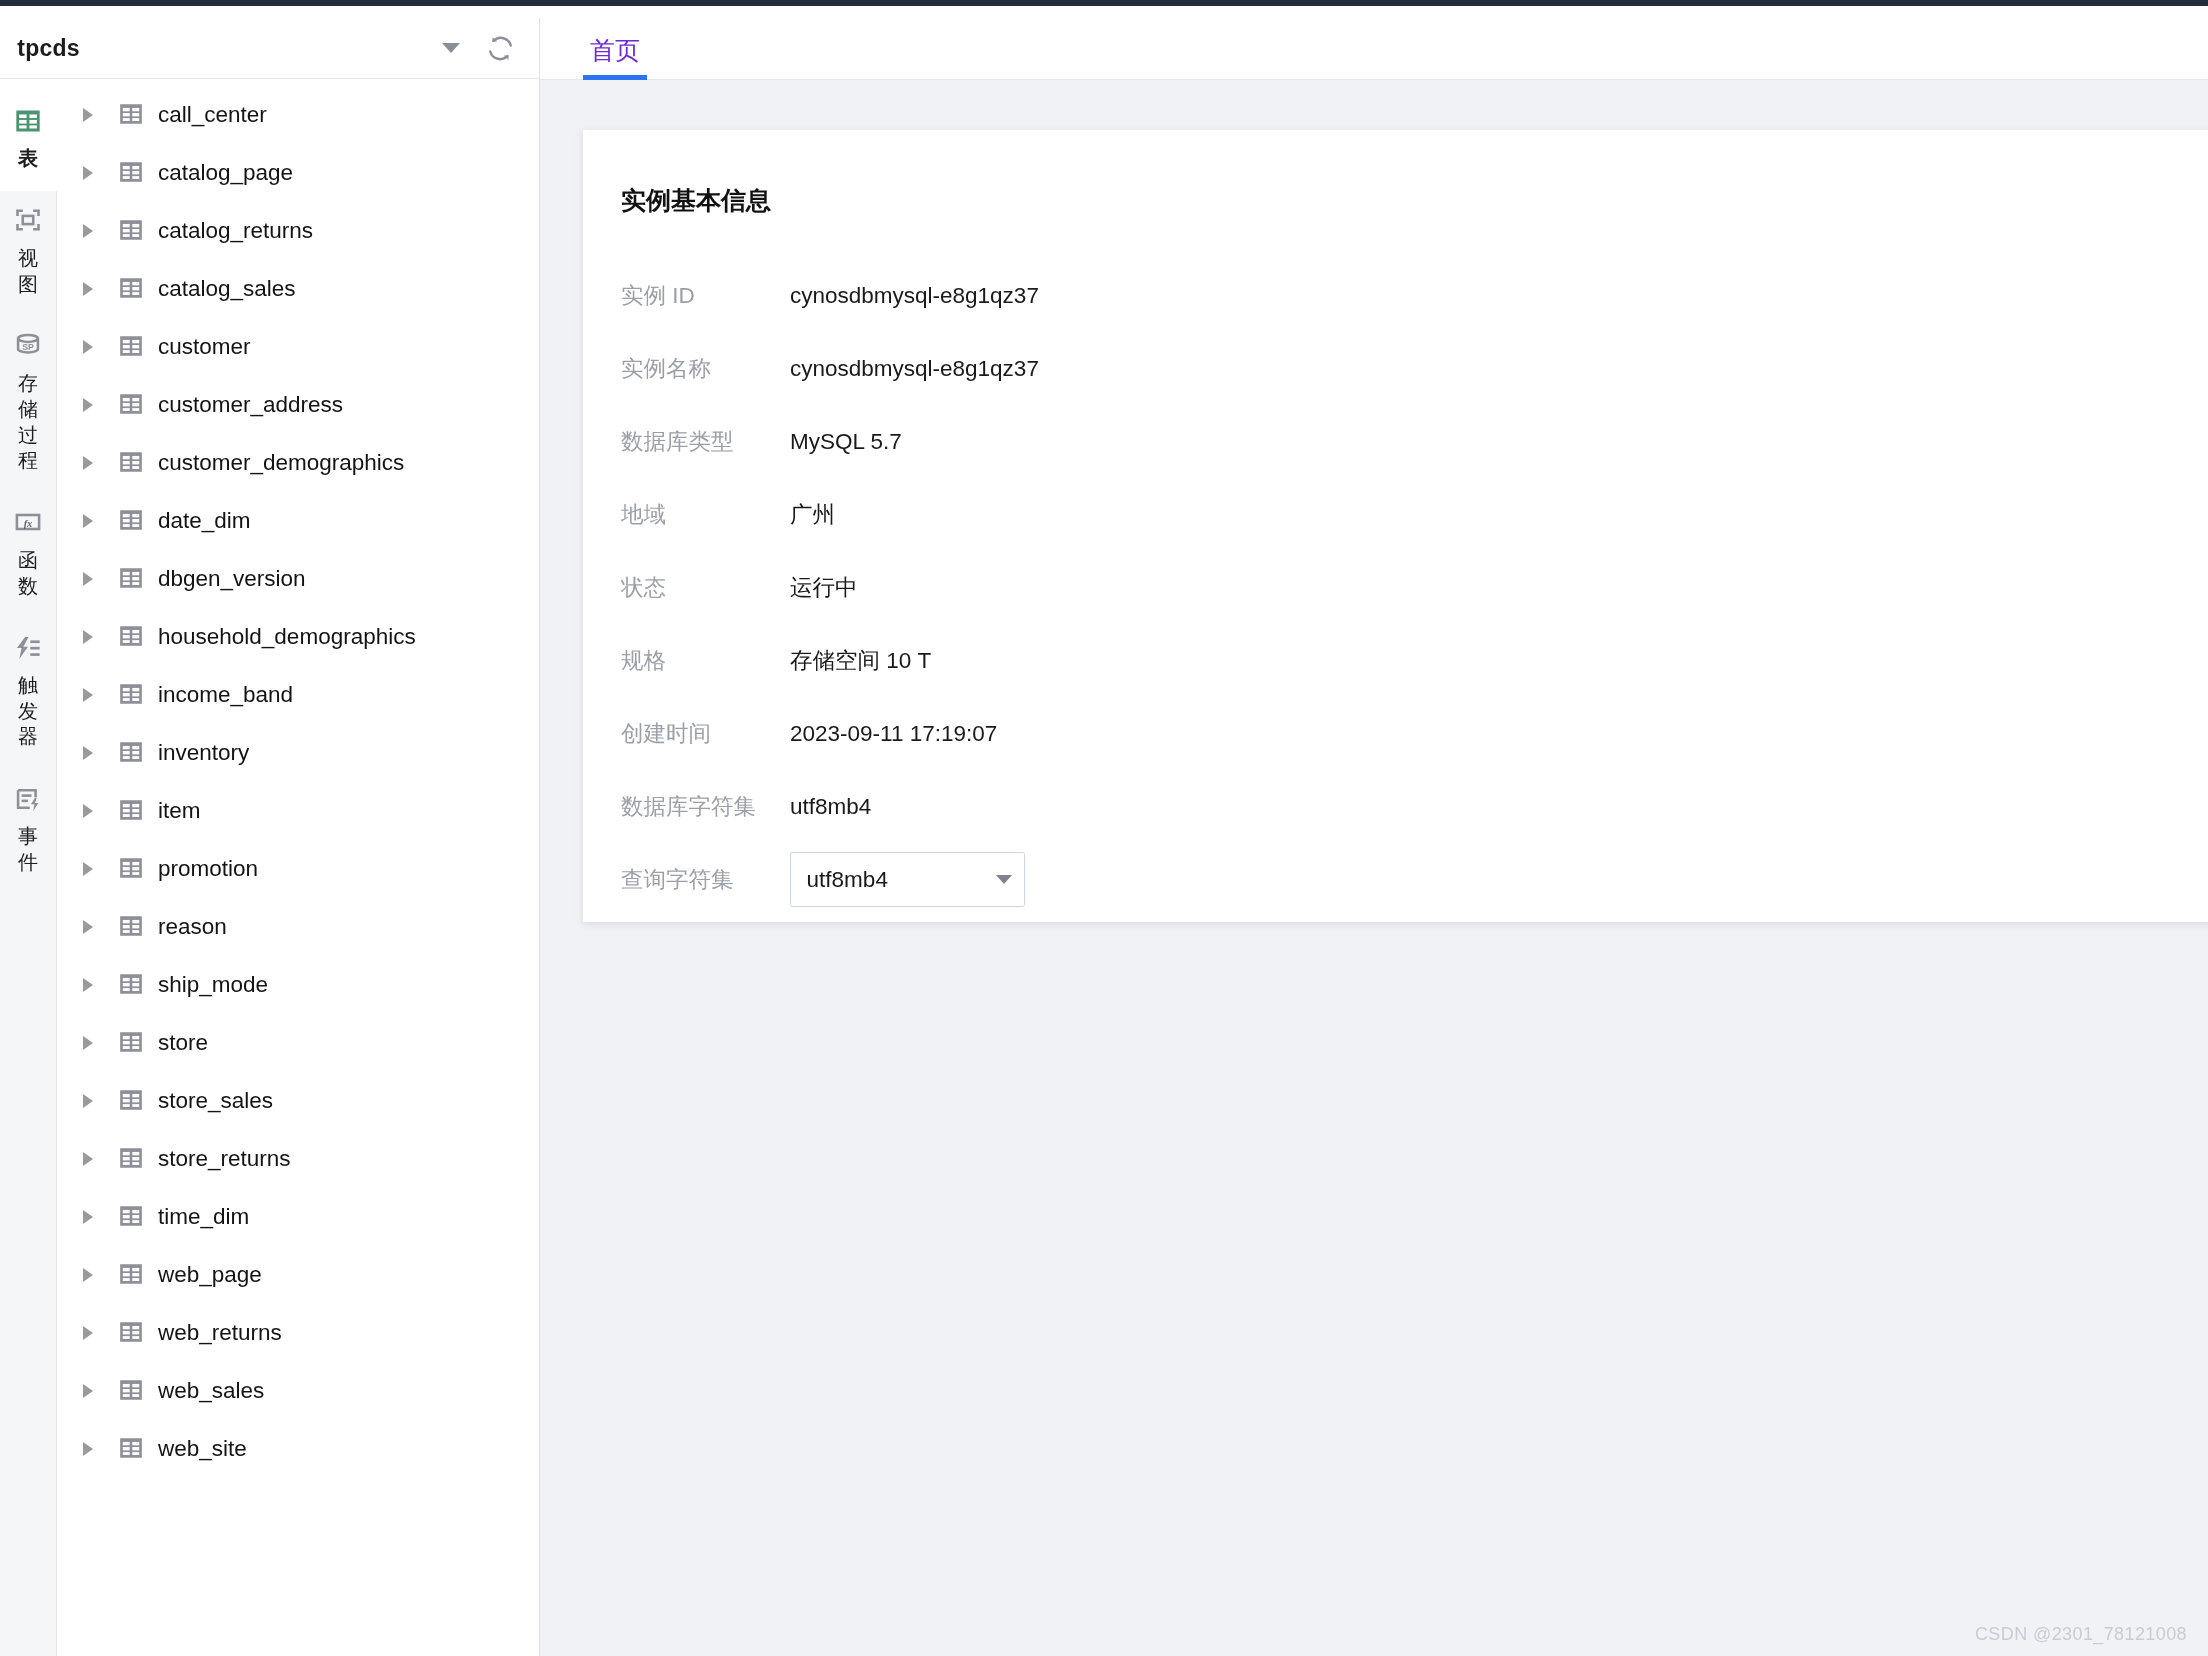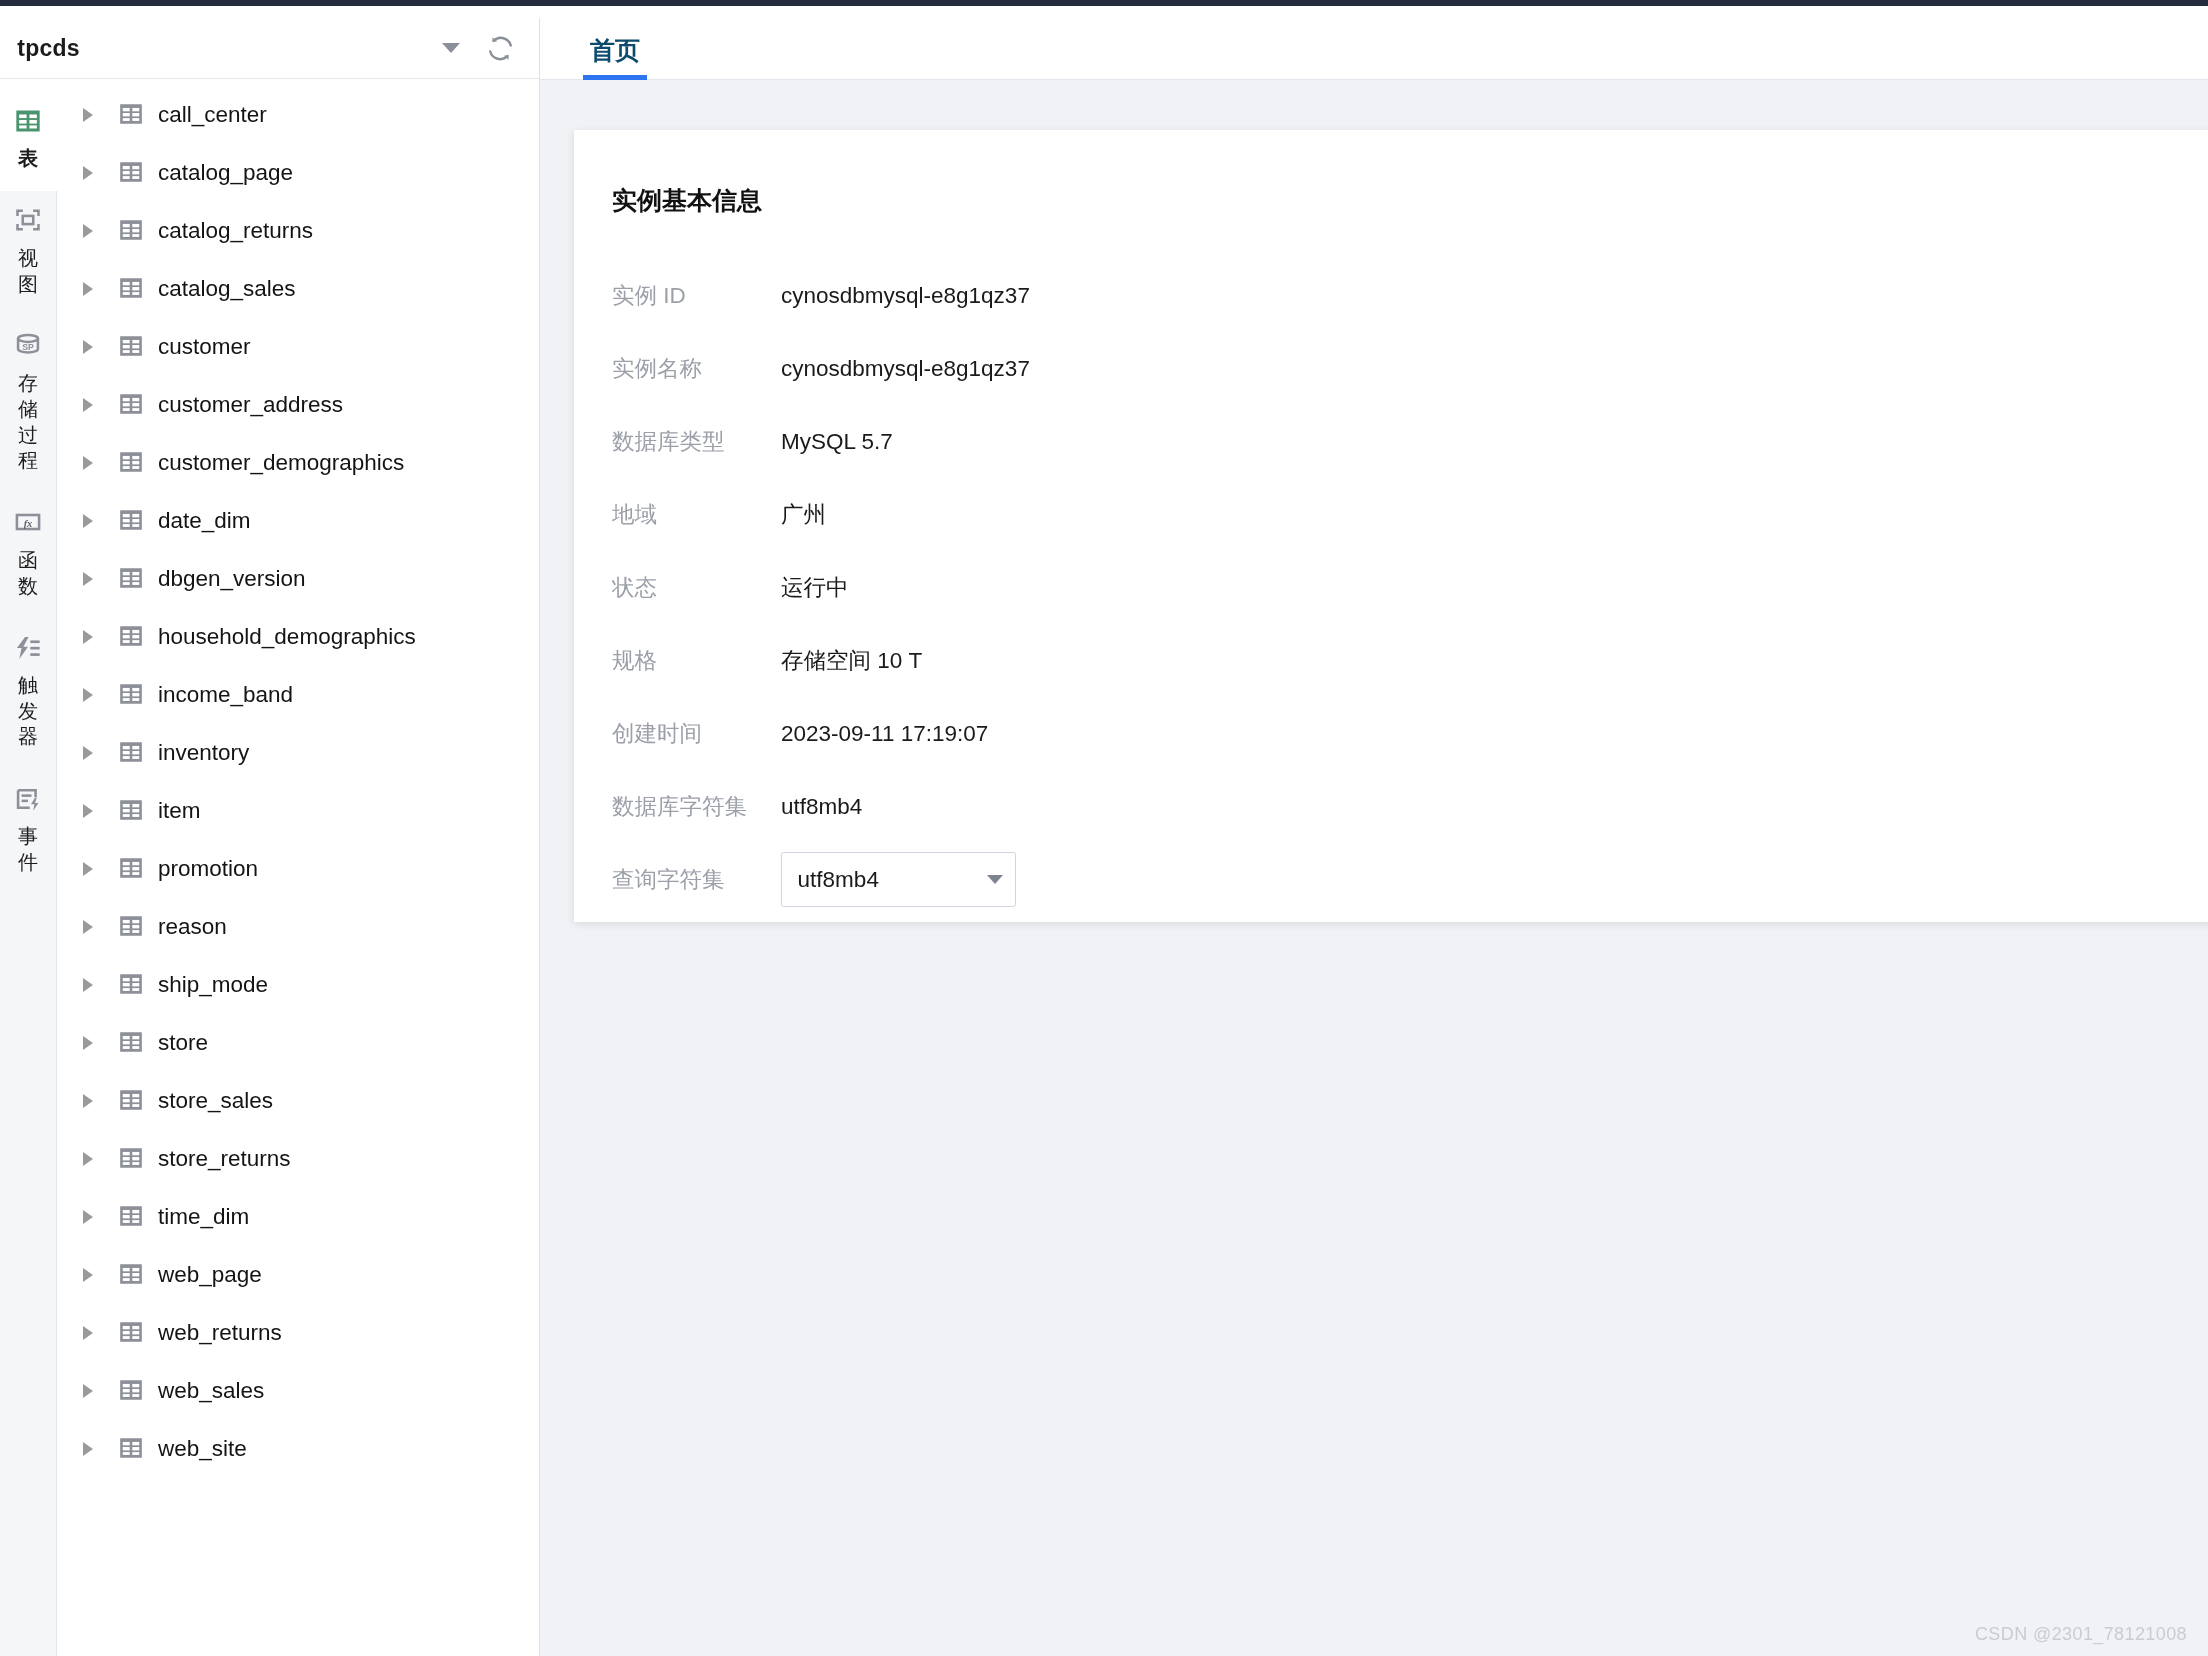--- a/index.html
+++ b/index.html
@@ -205,35 +205,35 @@
     background: #ffffff;
     display: flex;
     align-items: flex-end;
     padding-left: 43px;
     border-bottom: 0.9px solid #e4e7ed;
   }
   .tab {
     position: relative;
     padding: 0 7px 12px 7px;
     font-size: 25px;
-    font-weight: bold;
-    color: #0c4a6e;
+    font-weight: normal;
+    color: #6d28d9;
     cursor: pointer;
   }
   .tab.active::after {
     content: "";
     position: absolute;
     left: 0; right: 0; bottom: -0.9px;
     height: 5.2px;
     background: #2d74f0;
   }
   .content {
     flex: 1 1 auto;
     position: relative;
-    padding: 50px 0 0 34px;
+    padding: 50px 0 0 43px;
     min-height: 0;
     border-radius: 14px;
   }
   .card {
     background: #ffffff;
     box-shadow: 0 1.7px 8.6px rgba(0,0,0,0.10);
     padding: 54px 0 57px 0;
     height: 792px;
     margin-right: -35px;
   }

